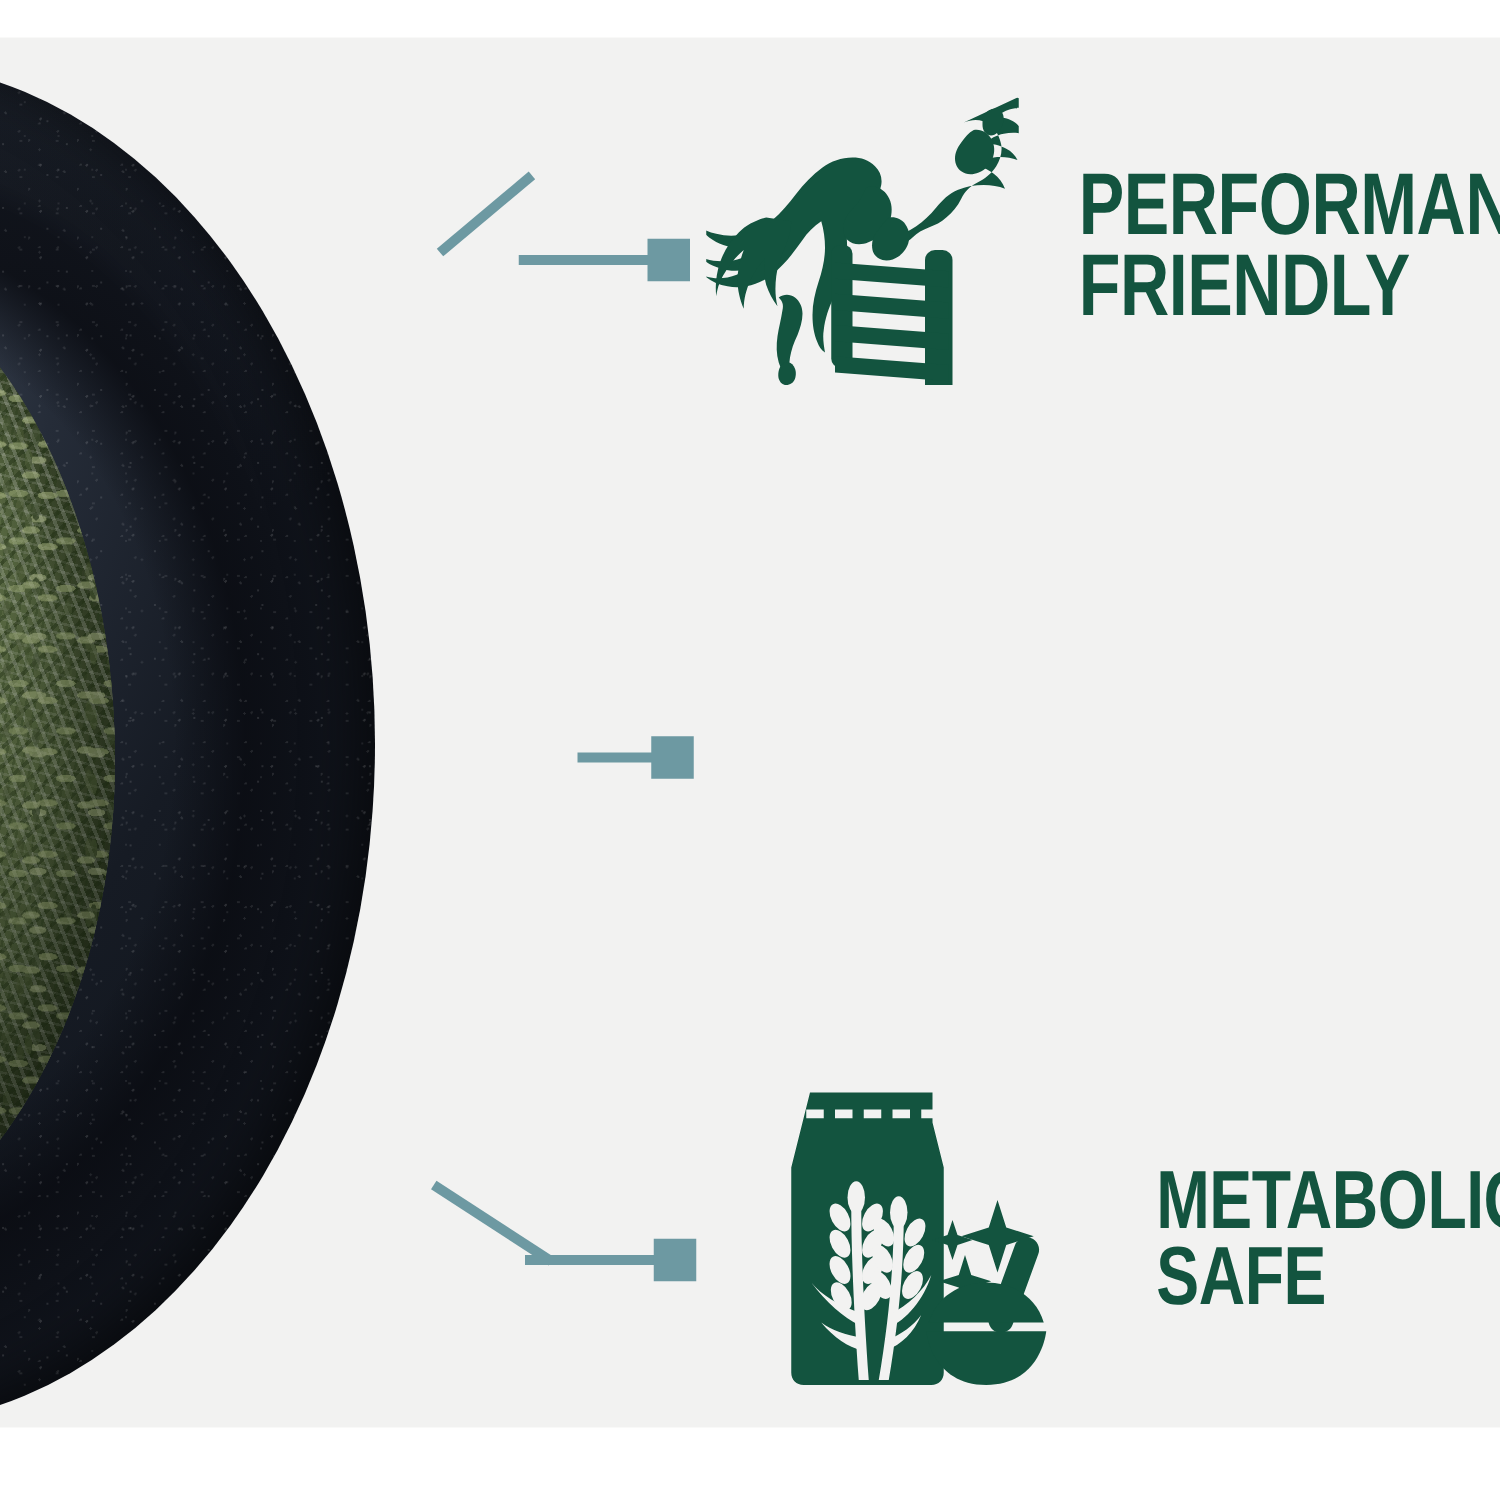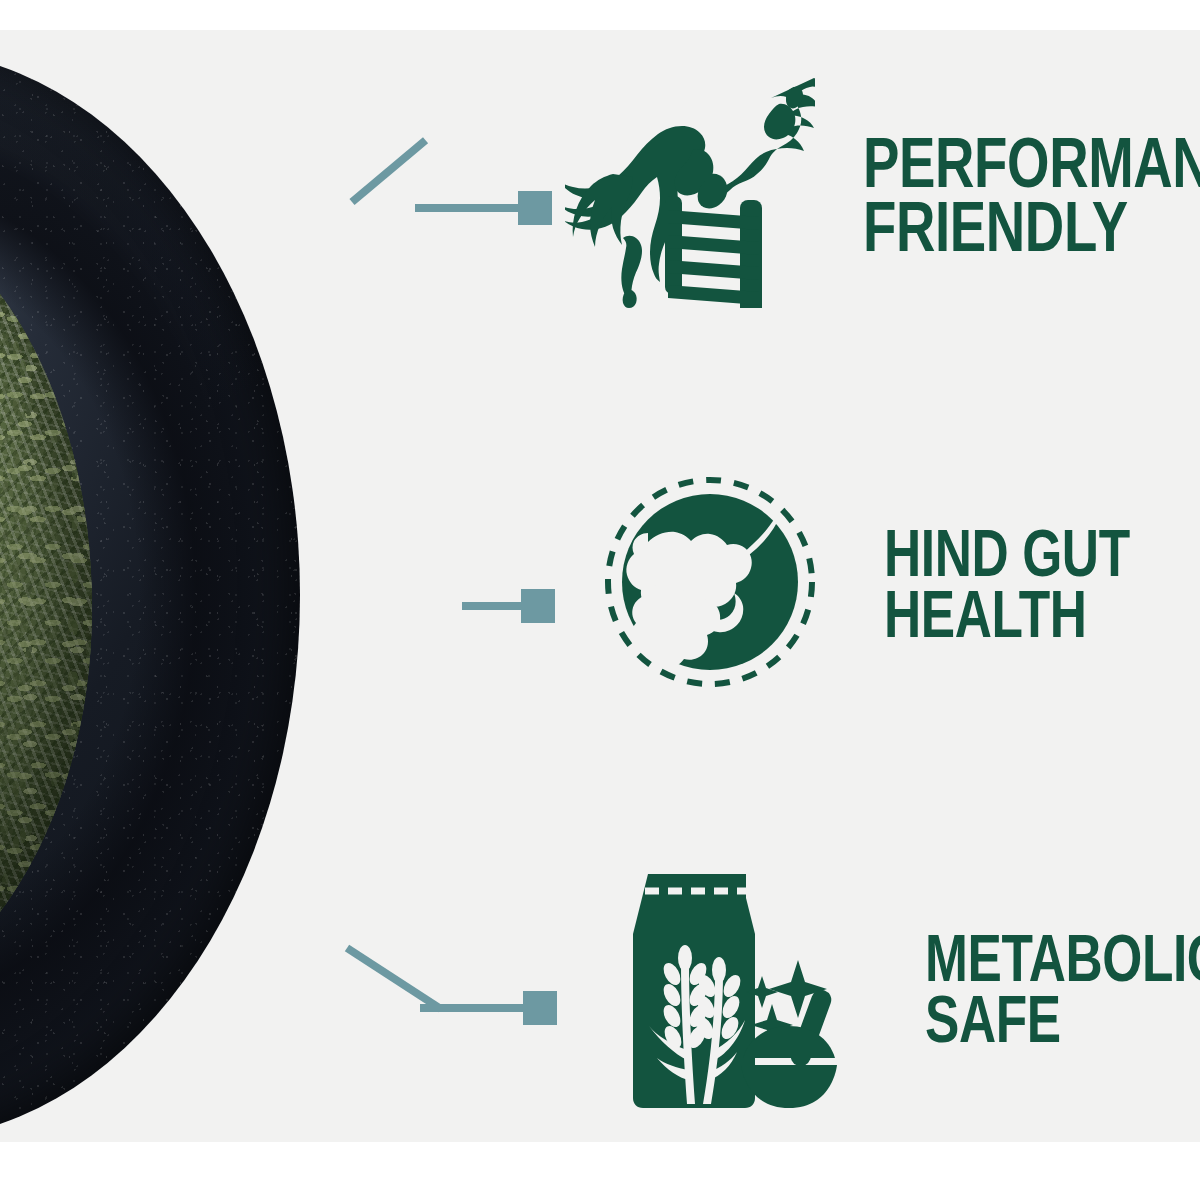--- a/index.html
+++ b/index.html
@@ -311,84 +311,20 @@
           <path d="M103 157 L194 164 L194 177 L103 170 Z"></path>
           <path d="M103 182 L194 189 L194 202 L103 195 Z"></path>
           <path d="M103 207 L194 214 L194 227 L103 220 Z"></path>
         </g>
       </svg>
     </div>
     <div class="feature-label">PERFORMANCE
 FRIENDLY</div>
   </div>
 
-  <div class="feature" id="f2">
-    <div class="feature-icon">
-      <svg width="220" height="220" viewBox="0 0 220 220" aria-hidden="true">
-
-        <circle cx="110" cy="110" r="102" fill="none" stroke="#13543f" stroke-width="6" stroke-dasharray="15 13" stroke-linecap="butt"></circle>
-
-        <circle cx="110" cy="110" r="88" fill="#13543f"></circle>
-
-        <g fill="#f2f2f1">
-          <path d="M176 44
-                   c-6 10 -14 20 -23 28
-                   c-9 9 -19 16 -29 24
-                   c-9 7 -17 15 -22 25
-                   c-4 8 -5 17 -2 25
-                   c3 8 10 13 18 14
-                   c7 1 14 -2 19 -7
-                   c5 -5 7 -12 6 -19
-                   c-1 -5 -4 -10 -9 -13
-                   c3 8 2 16 -4 22
-                   c-5 5 -13 6 -19 3
-                   c-6 -3 -9 -10 -8 -17
-                   c1 -7 5 -13 10 -18
-                   c6 -6 13 -11 20 -16
-                   c11 -8 22 -16 31 -26
-                   c7 -8 13 -17 17 -27 z"></path>
-          <path d="M48 70
-                   c7 -7 17 -11 27 -10
-                   c6 1 12 4 16 9
-                   c5 -5 12 -8 19 -7
-                   c7 1 13 5 17 11
-                   c6 -2 13 -1 18 3
-                   c6 5 8 13 6 20
-                   c-2 8 -8 13 -15 15
-                   c1 7 -2 14 -8 19
-                   c-6 5 -14 6 -21 3
-                   c-3 7 -9 12 -17 13
-                   c-7 1 -14 -2 -19 -7
-                   c-6 3 -14 3 -20 -1
-                   c-7 -4 -11 -12 -10 -20
-                   c-7 -2 -12 -8 -14 -15
-                   c-2 -8 1 -16 7 -21
-                   c-2 -4 -2 -9 0 -13
-                   c3 -5 8 -8 14 -8 z"></path>
-          <path d="M92 130
-                   c6 -4 14 -4 20 0
-                   c6 4 9 11 8 18
-                   c-1 7 -6 13 -13 15
-                   c2 6 1 13 -3 18
-                   c-5 6 -13 8 -20 6
-                   c-4 6 -11 9 -18 8
-                   c-8 -1 -14 -6 -17 -13
-                   c-7 0 -13 -4 -16 -10
-                   c-3 -7 -2 -15 3 -21
-                   c-4 -5 -5 -12 -2 -18
-                   c3 -6 9 -10 16 -10
-                   c1 -6 5 -11 11 -13
-                   c7 -3 15 -1 20 5
-                   c4 5 6 11 5 17 z"></path>
-        </g>
-      </svg>
-    </div>
-    <div class="feature-label">HIND GUT
-HEALTH</div>
-  </div>
 
   <div class="feature" id="f3">
     <div class="feature-icon">
       <svg width="230" height="250" viewBox="0 0 230 250" aria-hidden="true">
         <g fill="#13543f">
 
           <path d="M33 12 L131 12 L131 36
                    L140 72 L140 236
                    C140 242 136 246 130 246
                    L28 246 C22 246 18 242 18 236

